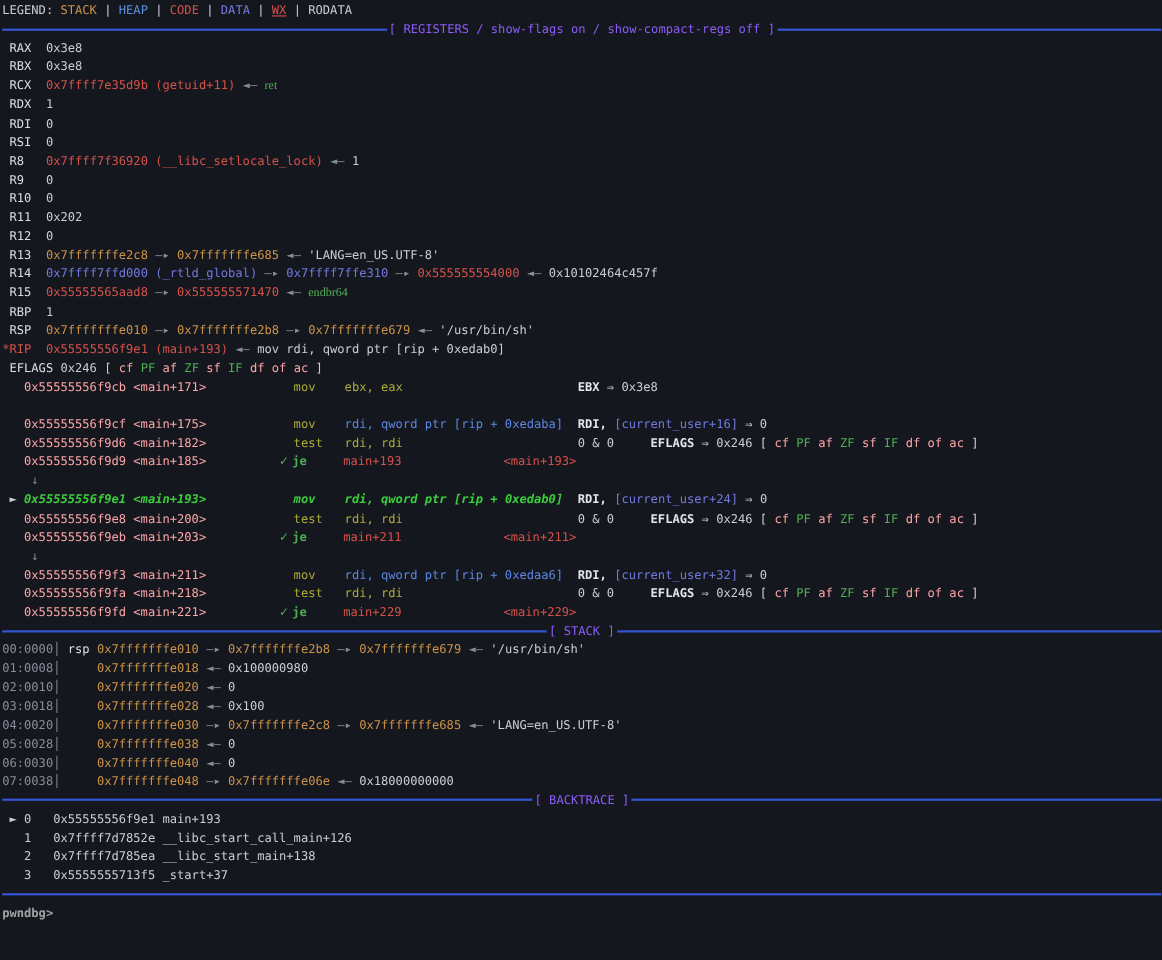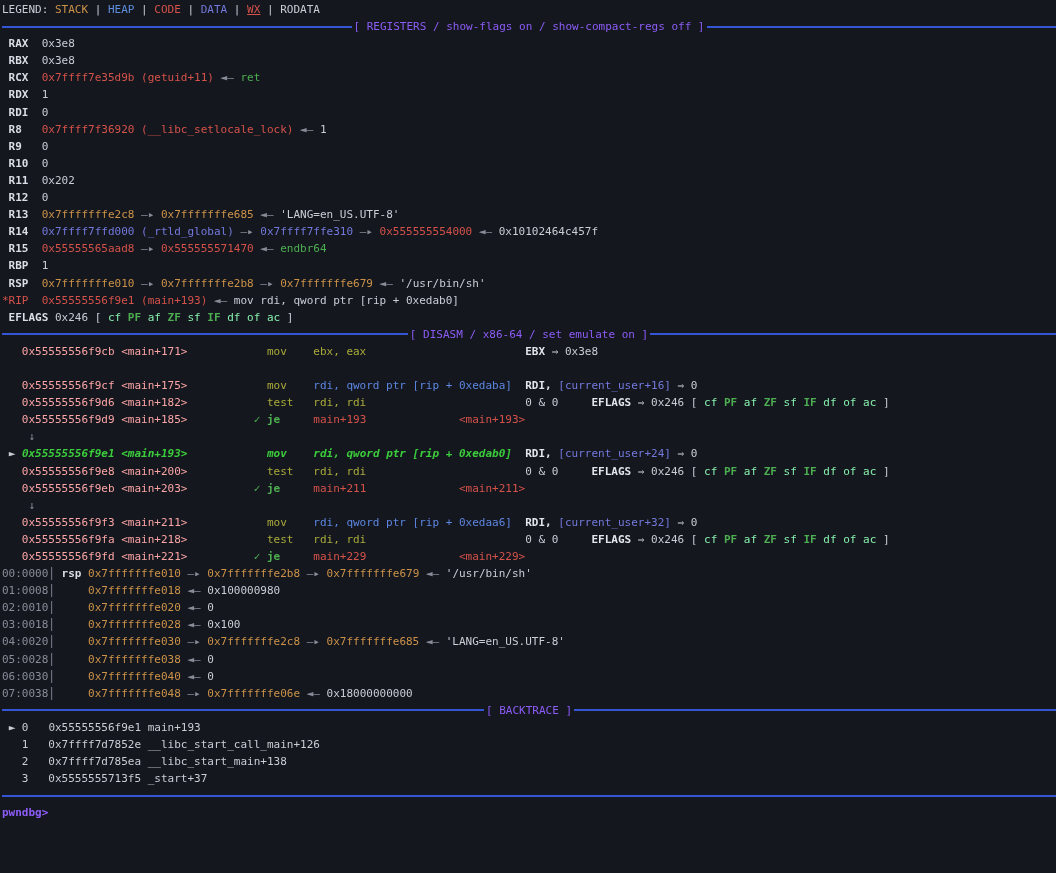--- a/index.html
+++ b/index.html
@@ -15,90 +15,91 @@
     color: #c9cdd4;
   }
   .line { white-space: pre; height: 17.1px; overflow: hidden; }
   .sec-header { display: flex; align-items: center; height: 17.1px; color: #8b5cf6; }
   .hline { flex: 1 1 auto; height: 2px; background: #3455d4; }
   .htext { white-space: pre; padding: 0 2px; flex: 0 0 auto; }
 
   .s-d      { color: #c9cdd4; }
   .s-dim    { color: #fca5a5; }
   .s-gray   { color: #878d98; }
-  .s-reg    { color: #dbdee5; font-weight: bold; }
+  .s-reg    { color: #dbdee5; font-weight: normal; }
   .s-rip    { color: #d5524a; font-weight: normal; }
   .s-red    { color: #d5524a; }
   .s-ulred  { color: #d5524a; text-decoration: underline; }
   .s-gold   { color: #cc9348; }
   .s-blue   { color: #5c8edd; }
   .s-purple { color: #7379dc; }
-  .s-green  { color: #4daf51; }
+  .s-green  { color: #4daf51; font-family: Liberation Serif, serif; }
   .s-jgreen { color: #4daf51; font-weight: bold; }
   .s-curr   { color: #3bcd3b; font-weight: bold; font-style: italic; }
   .s-olive  { color: #aaab39; }
   .s-opblue { color: #5c86e0; }
   .s-bw     { color: #e2e5ea; font-weight: bold; }
-  .s-fs     { color: #4daf51; font-weight: bold; }
-  .s-fu     { color: #86efac; }
-  .s-prompt { color: #8b5cf6; font-weight: bold; }
+  .s-fs     { color: #4daf51; font-weight: normal; }
+  .s-fu     { color: #fca5a5; }
+  .s-prompt { color: #a3a3a3; font-weight: bold; }
 </style>
 </head>
 <body>
 
 <div id="terminal">
 
   <div class="line"><span class="s-d">LEGEND: </span><span class="s-gold">STACK</span><span class="s-d"> | </span><span class="s-blue">HEAP</span><span class="s-d"> | </span><span class="s-red">CODE</span><span class="s-d"> | </span><span class="s-purple">DATA</span><span class="s-d"> | </span><span class="s-ulred">WX</span><span class="s-d"> | </span><span class="s-d">RODATA</span></div>
 
   <div class="sec-header">
       <span class="hline"></span>
       <span class="htext">[ REGISTERS / show-flags on / show-compact-regs off ]</span>
       <span class="hline"></span>
     </div>
   <div>
       <div class="line"><span class="s-reg"> RAX  </span><span class="s-d">0x3e8</span></div>
       <div class="line"><span class="s-reg"> RBX  </span><span class="s-d">0x3e8</span></div>
       <div class="line"><span class="s-reg"> RCX  </span><span class="s-red">0x7ffff7e35d9b (getuid+11) </span><span class="s-gray">◄— </span><span class="s-green">ret</span></div>
       <div class="line"><span class="s-reg"> RDX  </span><span class="s-d">1</span></div>
       <div class="line"><span class="s-reg"> RDI  </span><span class="s-d">0</span></div>
+      <div class="line"><span class="s-reg"> RSI  </span><span class="s-d">0</span></div>
       <div class="line"><span class="s-reg"> R8   </span><span class="s-red">0x7ffff7f36920 (__libc_setlocale_lock) </span><span class="s-gray">◄— </span><span class="s-d">1</span></div>
       <div class="line"><span class="s-reg"> R9   </span><span class="s-d">0</span></div>
       <div class="line"><span class="s-reg"> R10  </span><span class="s-d">0</span></div>
       <div class="line"><span class="s-reg"> R11  </span><span class="s-d">0x202</span></div>
       <div class="line"><span class="s-reg"> R12  </span><span class="s-d">0</span></div>
       <div class="line"><span class="s-reg"> R13  </span><span class="s-gold">0x7fffffffe2c8 </span><span class="s-gray">—▸ </span><span class="s-gold">0x7fffffffe685 </span><span class="s-gray">◄— </span><span class="s-d">'LANG=en_US.UTF-8'</span></div>
       <div class="line"><span class="s-reg"> R14  </span><span class="s-purple">0x7ffff7ffd000 (_rtld_global) </span><span class="s-gray">—▸ </span><span class="s-purple">0x7ffff7ffe310 </span><span class="s-gray">—▸ </span><span class="s-red">0x555555554000 </span><span class="s-gray">◄— </span><span class="s-d">0x10102464c457f</span></div>
       <div class="line"><span class="s-reg"> R15  </span><span class="s-red">0x55555565aad8 </span><span class="s-gray">—▸ </span><span class="s-red">0x555555571470 </span><span class="s-gray">◄— </span><span class="s-green">endbr64</span></div>
       <div class="line"><span class="s-reg"> RBP  </span><span class="s-d">1</span></div>
       <div class="line"><span class="s-reg"> RSP  </span><span class="s-gold">0x7fffffffe010 </span><span class="s-gray">—▸ </span><span class="s-gold">0x7fffffffe2b8 </span><span class="s-gray">—▸ </span><span class="s-gold">0x7fffffffe679 </span><span class="s-gray">◄— </span><span class="s-d">'/usr/bin/sh'</span></div>
       <div class="line"><span class="s-rip">*RIP  </span><span class="s-red">0x55555556f9e1 (main+193) </span><span class="s-gray">◄— </span><span class="s-d">mov rdi, qword ptr [rip + 0xedab0]</span></div>
       <div class="line"><span class="s-reg"> EFLAGS </span><span class="s-d">0x246 [ </span><span class="s-fu">cf </span><span class="s-fs">PF </span><span class="s-fu">af </span><span class="s-fs">ZF </span><span class="s-fu">sf </span><span class="s-fs">IF </span><span class="s-fu">df </span><span class="s-fu">of </span><span class="s-fu">ac</span><span class="s-d"> ]</span></div>
     </div>
 
-  <div class="sec-header">
-      <span class="hline"></span>
-      <span class="htext">[ DISASM / x86-64 / set emulate on ]</span>
-      <span class="hline"></span>
-    </div>
   <div>
       <div class="line"><span class="s-dim">   0x55555556f9cb &lt;main+171&gt;            </span><span class="s-olive">mov    </span><span class="s-olive">ebx, eax</span><span class="s-d">                        </span><span class="s-bw">EBX</span><span class="s-d"> ⇒ 0x3e8</span></div>
       <div class="line"><span class="s-d"> </span></div>
       <div class="line"><span class="s-dim">   0x55555556f9cf &lt;main+175&gt;            </span><span class="s-olive">mov    </span><span class="s-opblue">rdi, qword ptr [rip + 0xedaba]</span><span class="s-d">  </span><span class="s-bw">RDI,</span><span class="s-d"> </span><span class="s-purple">[current_user+16]</span><span class="s-d"> ⇒ 0</span></div>
       <div class="line"><span class="s-dim">   0x55555556f9d6 &lt;main+182&gt;            </span><span class="s-olive">test   </span><span class="s-olive">rdi, rdi</span><span class="s-d">                        </span><span class="s-d">0 &amp; 0     </span><span class="s-bw">EFLAGS</span><span class="s-d"> ⇒ 0x246 [ </span><span class="s-fu">cf </span><span class="s-fs">PF </span><span class="s-fu">af </span><span class="s-fs">ZF </span><span class="s-fu">sf </span><span class="s-fs">IF </span><span class="s-fu">df </span><span class="s-fu">of </span><span class="s-fu">ac</span><span class="s-d"> ]</span></div>
       <div class="line"><span class="s-dim">   0x55555556f9d9 &lt;main+185&gt;          </span><span class="s-green">✓ </span><span class="s-jgreen">je     </span><span class="s-red">main+193</span><span class="s-d">              </span><span class="s-red">&lt;main+193&gt;</span></div>
       <div class="line"><span class="s-gray">    ↓</span></div>
       <div class="line"><span class="s-d"> </span><span class="s-d">►</span><span class="s-d"> </span><span class="s-curr">0x55555556f9e1 &lt;main+193&gt;            </span><span class="s-curr">mov    </span><span class="s-curr">rdi, qword ptr [rip + 0xedab0]</span><span class="s-d">  </span><span class="s-bw">RDI,</span><span class="s-d"> </span><span class="s-purple">[current_user+24]</span><span class="s-d"> ⇒ 0</span></div>
       <div class="line"><span class="s-dim">   0x55555556f9e8 &lt;main+200&gt;            </span><span class="s-olive">test   </span><span class="s-olive">rdi, rdi</span><span class="s-d">                        </span><span class="s-d">0 &amp; 0     </span><span class="s-bw">EFLAGS</span><span class="s-d"> ⇒ 0x246 [ </span><span class="s-fu">cf </span><span class="s-fs">PF </span><span class="s-fu">af </span><span class="s-fs">ZF </span><span class="s-fu">sf </span><span class="s-fs">IF </span><span class="s-fu">df </span><span class="s-fu">of </span><span class="s-fu">ac</span><span class="s-d"> ]</span></div>
       <div class="line"><span class="s-dim">   0x55555556f9eb &lt;main+203&gt;          </span><span class="s-green">✓ </span><span class="s-jgreen">je     </span><span class="s-red">main+211</span><span class="s-d">              </span><span class="s-red">&lt;main+211&gt;</span></div>
       <div class="line"><span class="s-gray">    ↓</span></div>
       <div class="line"><span class="s-dim">   0x55555556f9f3 &lt;main+211&gt;            </span><span class="s-olive">mov    </span><span class="s-opblue">rdi, qword ptr [rip + 0xedaa6]</span><span class="s-d">  </span><span class="s-bw">RDI,</span><span class="s-d"> </span><span class="s-purple">[current_user+32]</span><span class="s-d"> ⇒ 0</span></div>
       <div class="line"><span class="s-dim">   0x55555556f9fa &lt;main+218&gt;            </span><span class="s-olive">test   </span><span class="s-olive">rdi, rdi</span><span class="s-d">                        </span><span class="s-d">0 &amp; 0     </span><span class="s-bw">EFLAGS</span><span class="s-d"> ⇒ 0x246 [ </span><span class="s-fu">cf </span><span class="s-fs">PF </span><span class="s-fu">af </span><span class="s-fs">ZF </span><span class="s-fu">sf </span><span class="s-fs">IF </span><span class="s-fu">df </span><span class="s-fu">of </span><span class="s-fu">ac</span><span class="s-d"> ]</span></div>
       <div class="line"><span class="s-dim">   0x55555556f9fd &lt;main+221&gt;          </span><span class="s-green">✓ </span><span class="s-jgreen">je     </span><span class="s-red">main+229</span><span class="s-d">              </span><span class="s-red">&lt;main+229&gt;</span></div>
     </div>
 
+  <div class="sec-header">
+      <span class="hline"></span>
+      <span class="htext">[ STACK ]</span>
+      <span class="hline"></span>
+    </div>
   <div>
       <div class="line"><span class="s-gray">00:0000│ </span><span class="s-reg">rsp </span><span class="s-gold">0x7fffffffe010 </span><span class="s-gray">—▸ </span><span class="s-gold">0x7fffffffe2b8 </span><span class="s-gray">—▸ </span><span class="s-gold">0x7fffffffe679 </span><span class="s-gray">◄— </span><span class="s-d">'/usr/bin/sh'</span></div>
       <div class="line"><span class="s-gray">01:0008│     </span><span class="s-gold">0x7fffffffe018 </span><span class="s-gray">◄— </span><span class="s-d">0x100000980</span></div>
       <div class="line"><span class="s-gray">02:0010│     </span><span class="s-gold">0x7fffffffe020 </span><span class="s-gray">◄— </span><span class="s-d">0</span></div>
       <div class="line"><span class="s-gray">03:0018│     </span><span class="s-gold">0x7fffffffe028 </span><span class="s-gray">◄— </span><span class="s-d">0x100</span></div>
       <div class="line"><span class="s-gray">04:0020│     </span><span class="s-gold">0x7fffffffe030 </span><span class="s-gray">—▸ </span><span class="s-gold">0x7fffffffe2c8 </span><span class="s-gray">—▸ </span><span class="s-gold">0x7fffffffe685 </span><span class="s-gray">◄— </span><span class="s-d">'LANG=en_US.UTF-8'</span></div>
       <div class="line"><span class="s-gray">05:0028│     </span><span class="s-gold">0x7fffffffe038 </span><span class="s-gray">◄— </span><span class="s-d">0</span></div>
       <div class="line"><span class="s-gray">06:0030│     </span><span class="s-gold">0x7fffffffe040 </span><span class="s-gray">◄— </span><span class="s-d">0</span></div>
       <div class="line"><span class="s-gray">07:0038│     </span><span class="s-gold">0x7fffffffe048 </span><span class="s-gray">—▸ </span><span class="s-gold">0x7fffffffe06e </span><span class="s-gray">◄— </span><span class="s-d">0x18000000000</span></div>
     </div>

